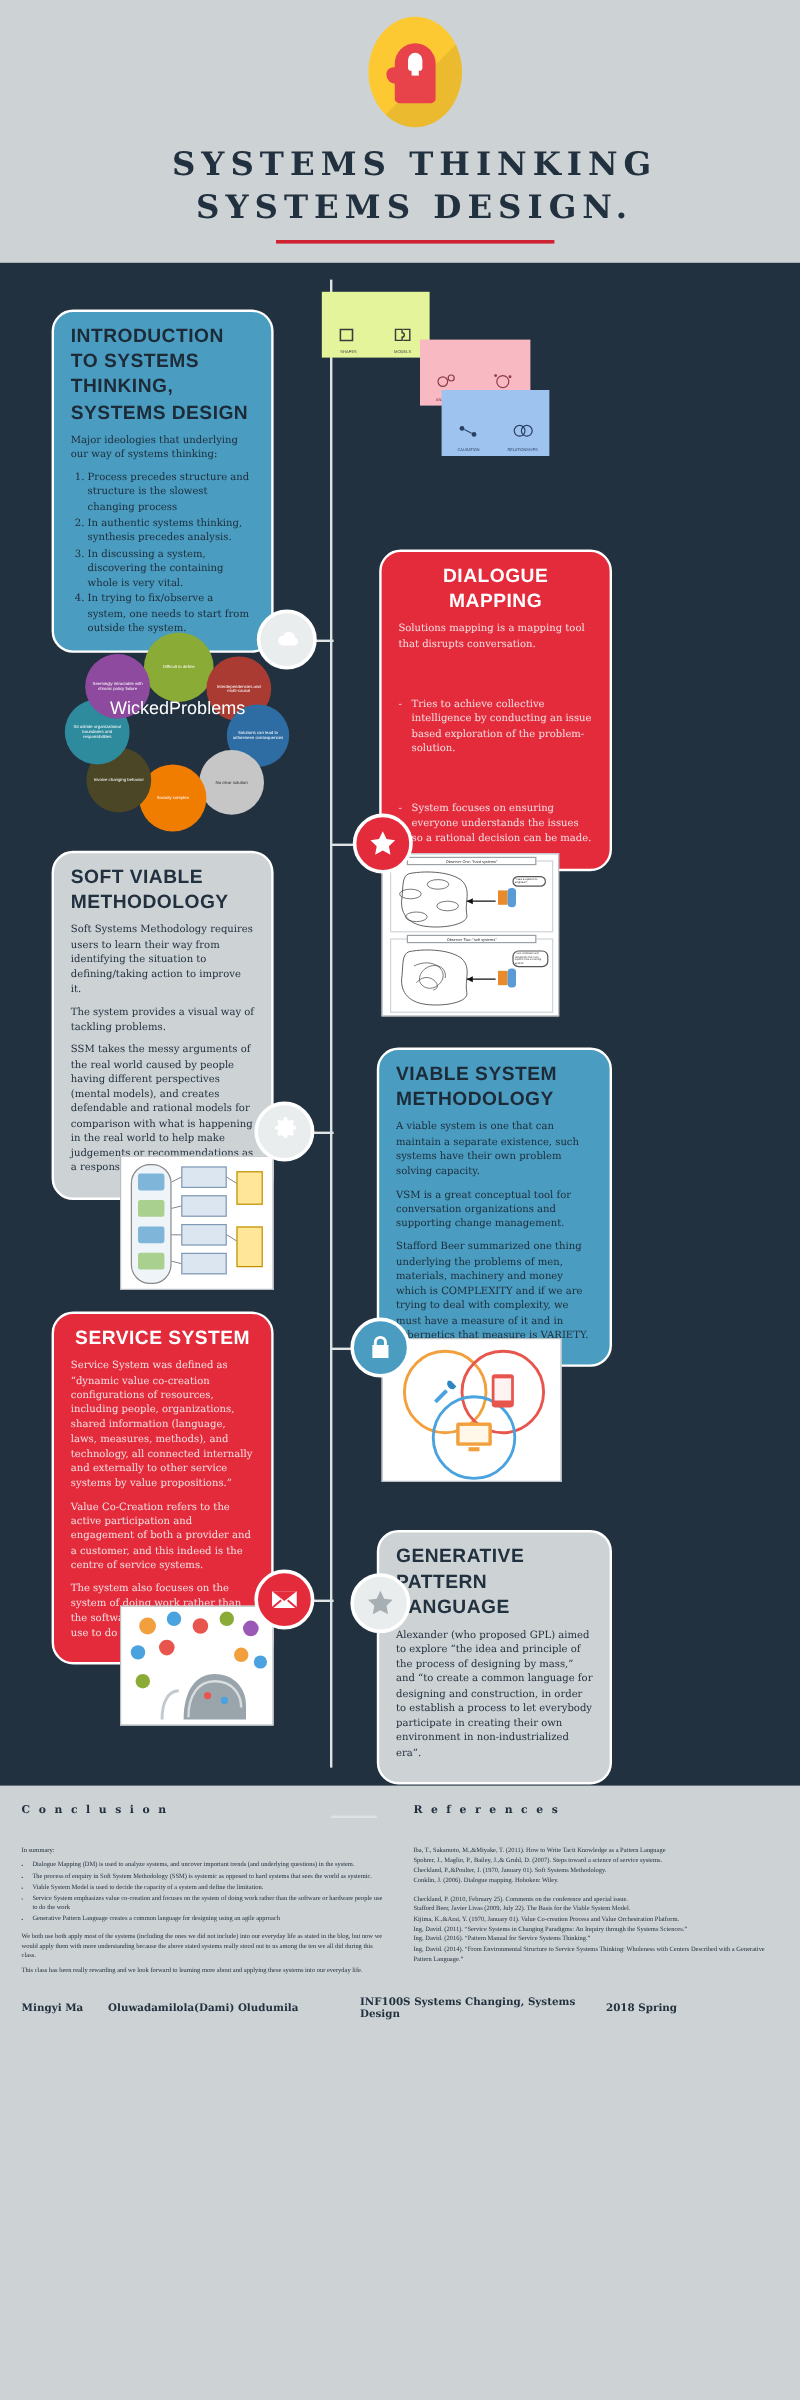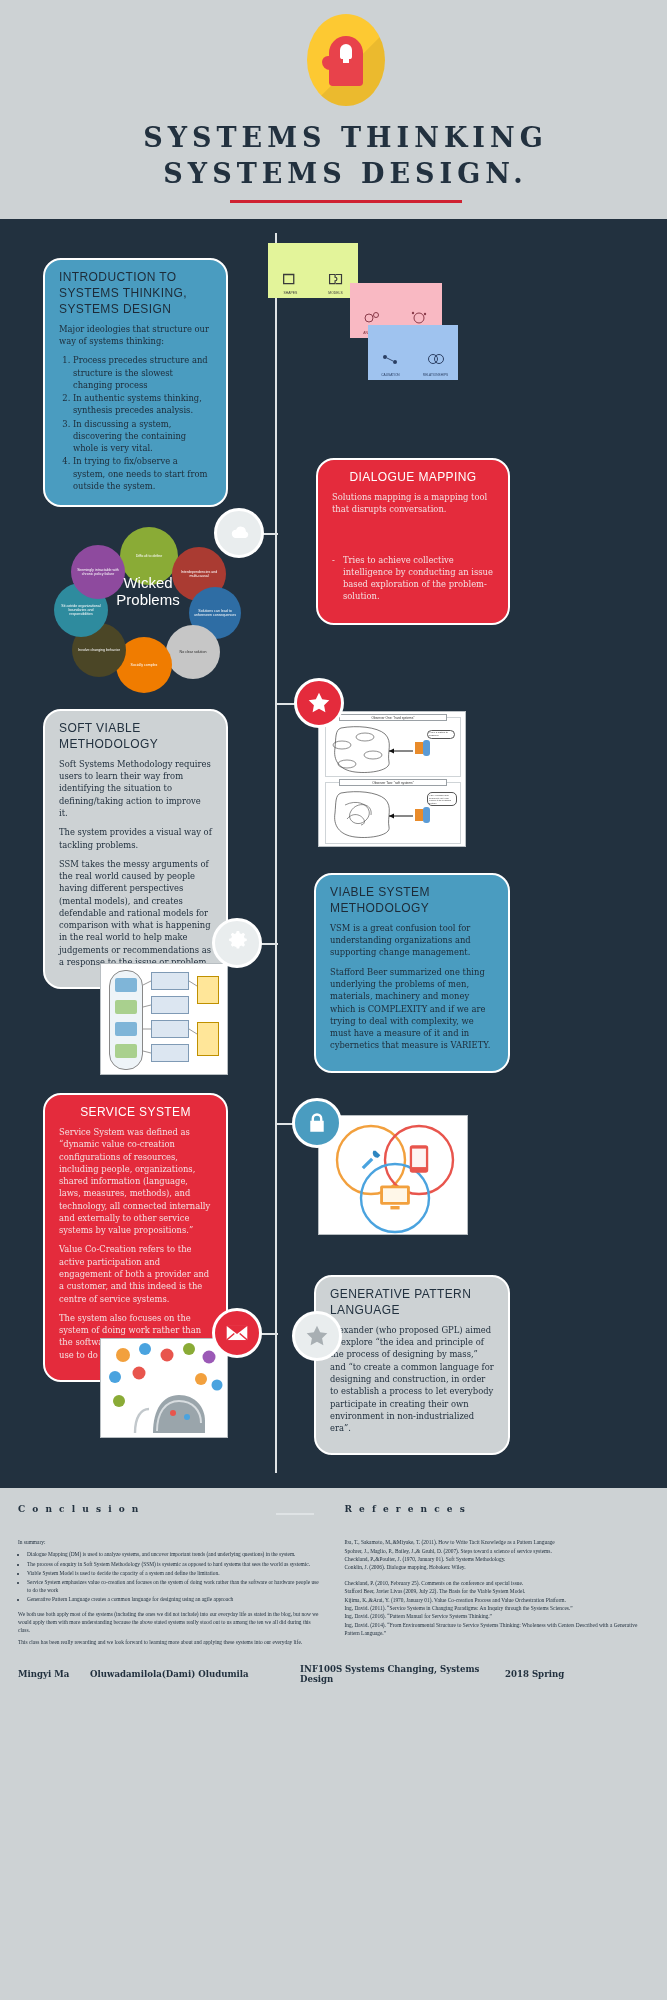--- a/index.html
+++ b/index.html
@@ -57,21 +57,21 @@
   .spine { position:absolute; background:#dfe3e5; }
 
   
   .card {
     position:absolute; border-radius:18px;
     border:2px solid #ffffff;
     padding:10px 14px 12px;
   }
   .card h3 {
     font-family:"Liberation Sans", sans-serif;
-    font-weight:normal; font-size:12px; letter-spacing:.4px;
+    font-weight:bold; font-size:16px; letter-spacing:.4px;
     line-height:1.32; margin-bottom:5px;
   }
   .card p, .card li {
     font-family:"DejaVu Serif", serif;
     font-size:8.4px; line-height:1.46;
   }
   .card p { margin-bottom:7px; }
   .card ol { margin:0 0 0 14px; }
   .card ol li { margin-bottom:1px; }
   .dash-list { list-style:none; margin:0; }
@@ -99,21 +99,21 @@
   .badge svg { width:26px; height:26px; display:block; }
 
   
   .fig { position:absolute; background:#ffffff; overflow:hidden; }
   .fig.noborder { background:transparent; }
 
   
   .wicked { position:absolute; }
   .wp-core {
     position:absolute; left:44px; top:30px; width:112px; height:72px;
-    display:flex; flex-direction:column; align-items:center; justify-content:center;
+    display:flex; flex-direction:row; align-items:center; justify-content:center;
     font-family:"Liberation Sans", sans-serif; color:#ffffff;
     font-size:15px; line-height:1.18; z-index:4; text-align:left;
   }
   .wp-c {
     position:absolute; border-radius:50%;
     display:flex; align-items:center; justify-content:center;
     text-align:center; color:#ffffff;
     font-family:"Liberation Sans", sans-serif;
     font-size:3.6px; line-height:1.25; padding:4px;
   }
@@ -168,21 +168,21 @@
       <div class="spine" style="left:275px; top:0px; width:2px; height:1240px;"></div>
       <div class="spine" style="left:236px; top:300px; width:42px; height:2px;"></div>
       <div class="spine" style="left:276px; top:470px; width:40px; height:2px;"></div>
       <div class="spine" style="left:236px; top:710px; width:42px; height:2px;"></div>
       <div class="spine" style="left:276px; top:890px; width:38px; height:2px;"></div>
       <div class="spine" style="left:236px; top:1100px; width:42px; height:2px;"></div>
       <div class="spine" style="left:276px; top:1280px; width:38px; height:2px;"></div>
 
       <div class="card c-blue" style="left:43px; top:25px; width:185px;">
         <h3>INTRODUCTION TO SYSTEMS THINKING, SYSTEMS DESIGN</h3>
-        <p>Major ideologies that structure our way of systems thinking:</p>
+        <p>Major ideologies that underlying our way of systems thinking:</p>
         <ol>
           <li>Process precedes structure and structure is the slowest changing process</li>
           <li>In authentic systems thinking, synthesis precedes analysis.</li>
           <li>In discussing a system, discovering the containing whole is very vital.</li>
           <li>In trying to fix/observe a system, one needs to start from outside the system.</li>
         </ol>
       </div>
       <div class="badge white" style="left:214px; top:275px;">
         <svg viewBox="0 0 32 32">
           <path fill="#ffffff" d="M24.5 14.2a6.2 6.2 0 0 0-12-2.1 5 5 0 0 0-5.4 4.9A4.9 4.9 0 0 0 12 22h12a4 4 0 0 0 .5-7.8z"></path>
@@ -270,20 +270,21 @@
           <span>Wicked</span>
           <span>Problems</span>
         </div>
       </div>
 
       <div class="card c-red" style="left:316px; top:225px; width:194px;">
         <h3>DIALOGUE MAPPING</h3>
         <p>Solutions mapping is a mapping tool that disrupts conversation.</p>
         <ul class="dash-list">
           <li>Tries to achieve collective intelligence by conducting an issue based exploration of the problem-solution.</li>
+          <li>System focuses on ensuring everyone understands the issues so a rational decision can be made.</li>
         </ul>
       </div>
       <div class="badge red" style="left:294px; top:445px;">
         <svg viewBox="0 0 24 24">
           <path fill="#ffffff" d="M12 2.5l2.9 6 6.6.9-4.8 4.6 1.2 6.5L12 17.4 6.1 20.5l1.2-6.5L2.5 9.4l6.6-.9z"></path>
         </svg>
       </div>
 
       <div class="card c-gray" style="left:43px; top:476px; width:185px;">
         <h3>SOFT VIABLE METHODOLOGY</h3>
@@ -326,21 +327,22 @@
           <path d="M62 27 l5 -2.5 v5 z" fill="#111"></path>
         </svg>
         <div style="position:absolute;left:108px;top:80px;width:30px;height:14px;border-radius:5px;border:1px solid #555;background:#fff;
                     font-size:2.2px;padding:1px;color:#333;line-height:1.1;font-family:'Liberation Sans',sans-serif;">"I see confusion and complexity, but I can explore it as a learning system"</div>
         <div style="position:absolute;left:96px;top:97px;width:8px;height:12px;background:#e98b2a;"></div>
         <div style="position:absolute;left:104px;top:95px;width:7px;height:16px;background:#5b9bd5;border-radius:3px;"></div>
       </div>
 
       <div class="card c-lblue" style="left:314px; top:640px; width:196px;">
         <h3>VIABLE SYSTEM METHODOLOGY</h3>
-        <p>VSM is  a great confusion tool for understanding organizations and supporting change management.</p>
+        <p>A viable system is one that can maintain a separate existence, such systems have their own problem solving capacity.</p>
+        <p>VSM is  a great conceptual tool for conversation organizations and supporting change management.</p>
         <p>Stafford Beer summarized one thing underlying the problems of men, materials, machinery and money which is COMPLEXITY and if we are trying to deal with complexity, we must have a measure of it and in cybernetics that measure is VARIETY.</p>
       </div>
       <div class="badge blue" style="left:292px; top:865px;">
         <svg viewBox="0 0 24 24">
           <path fill="#ffffff" d="M7 10V8a5 5 0 0 1 10 0v2h1.2v10H5.8V10zm2.2 0h5.6V8a2.8 2.8 0 0 0-5.6 0z"></path>
         </svg>
       </div>
 
       <div class="fig" style="left:100px; top:730px; width:128px; height:112px; border:1px solid #b8bec2;">
         <div style="position:absolute;left:8px;top:6px;width:34px;height:100px;border:1px solid #888;border-radius:16px;background:#eef4f8;"></div>

